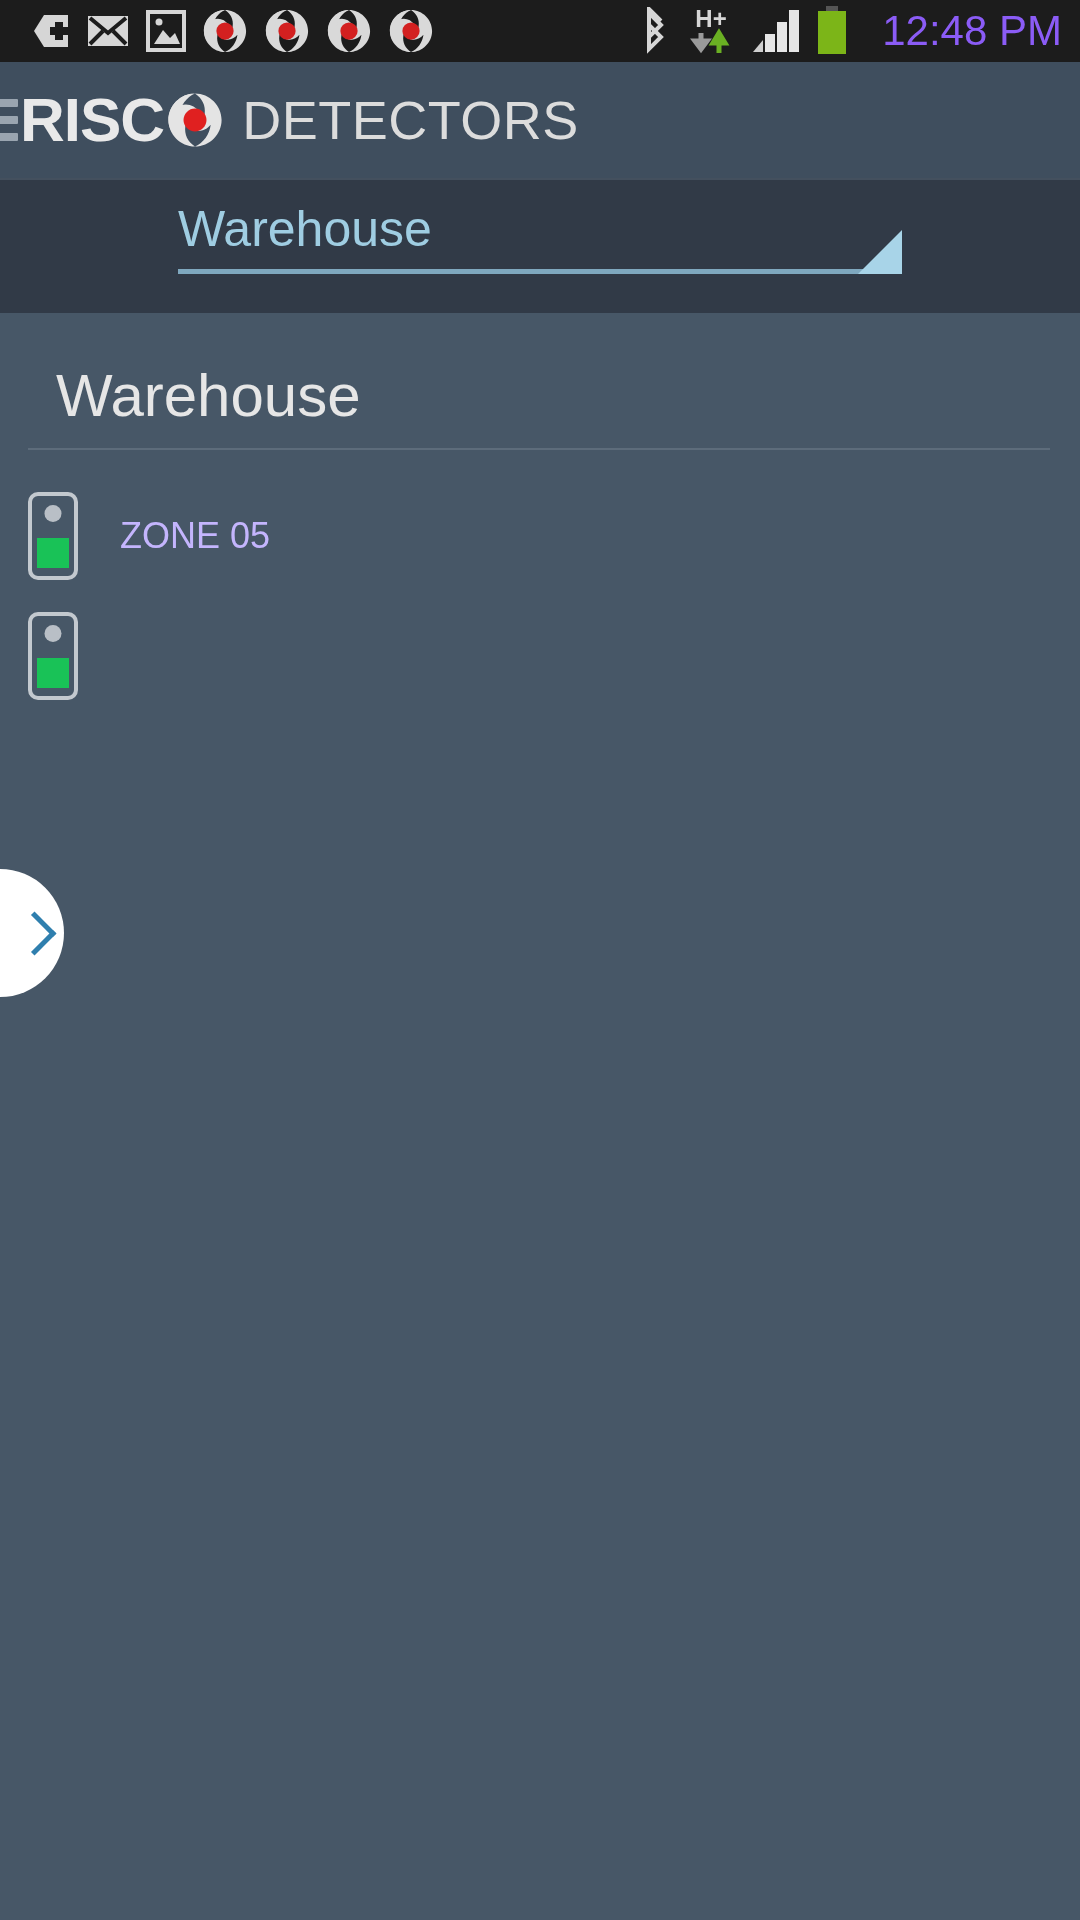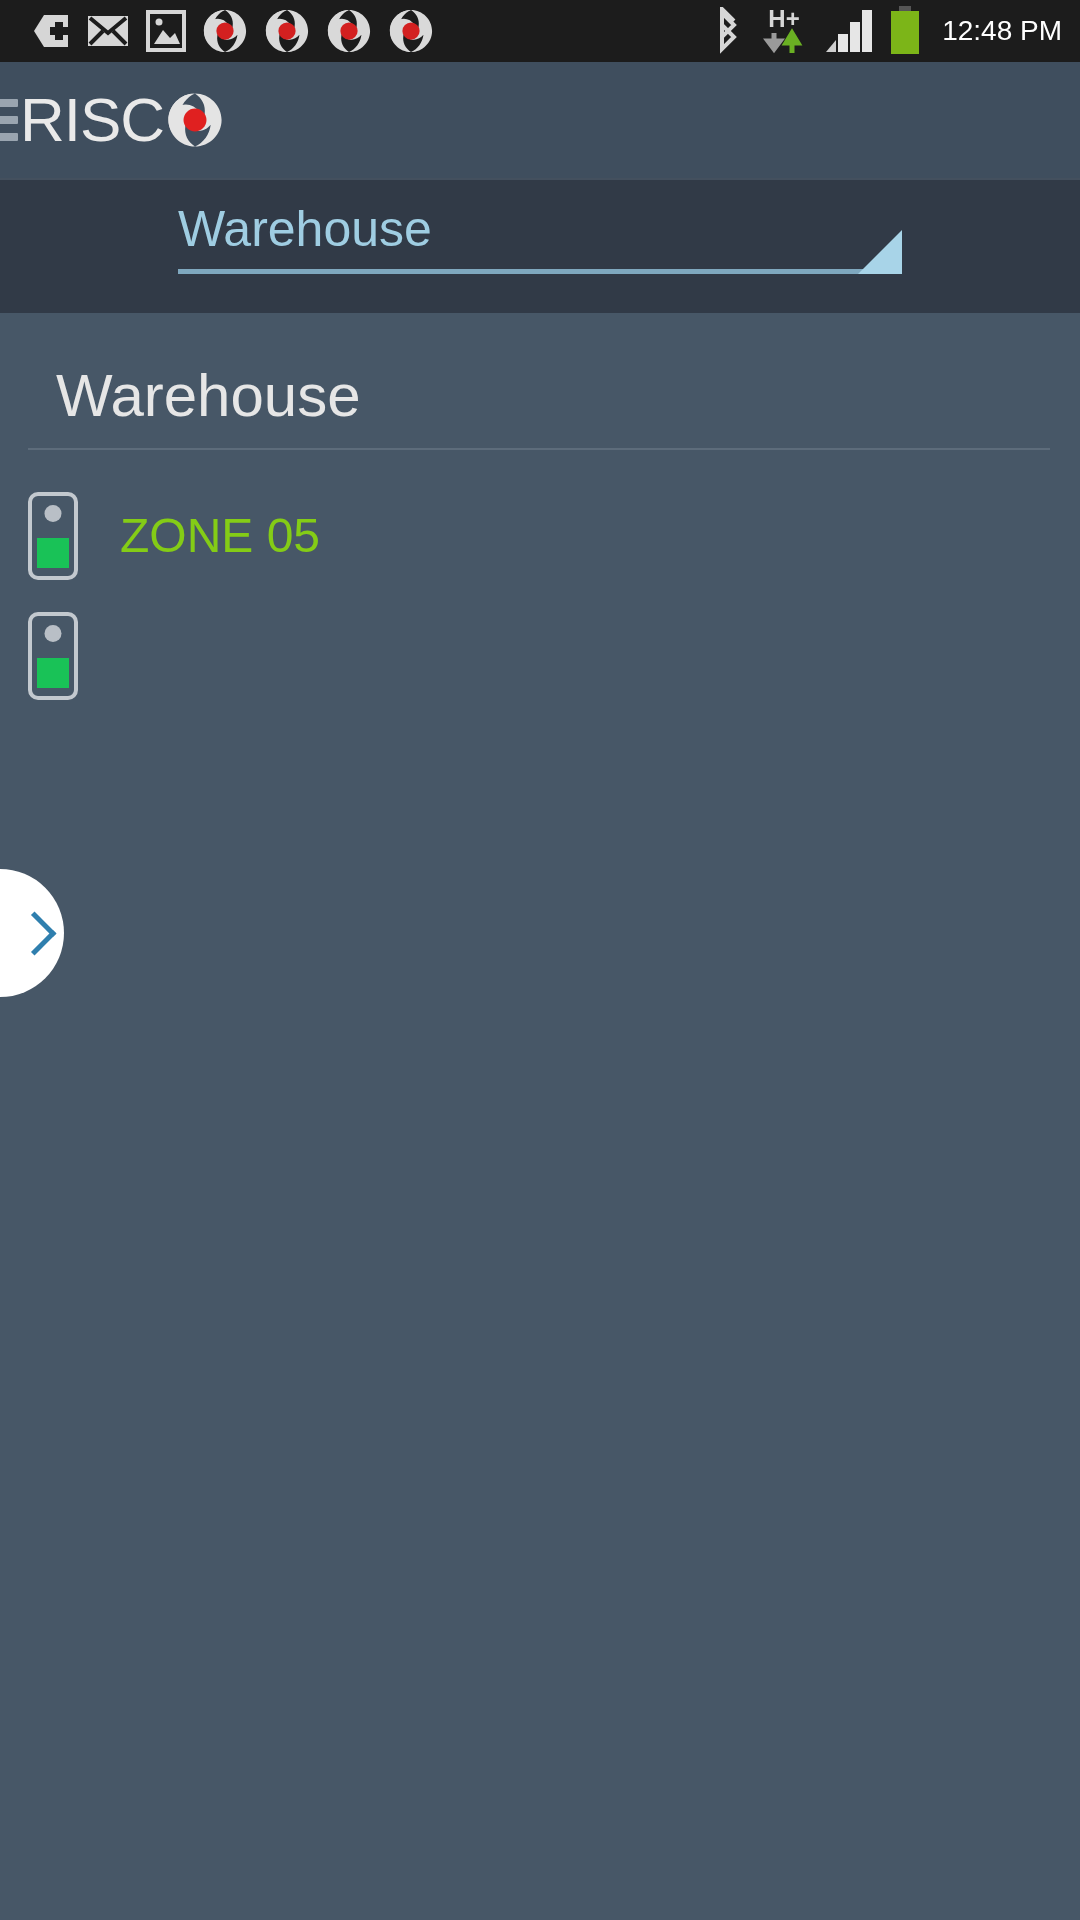--- a/index.html
+++ b/index.html
@@ -32,24 +32,24 @@
     flex: 1;
   }
   .status-right {
     display: flex;
     align-items: center;
     gap: 14px;
   }
   .sicon { display: block; }
 
   .clock {
-    color: #ffffff;
-    font-size: 28px;
+    color: #8b5cf6;
+    font-size: 42px;
     letter-spacing: 0px;
-    margin-left: 6px;
+    margin-left: 19px;
     white-space: nowrap;
   }
 
   
   .appbar {
     height: 116px;
     background: #3f4e5e;
     display: flex;
     align-items: center;
     box-sizing: border-box;
@@ -72,21 +72,21 @@
     border-radius: 1px;
   }
   .brand {
     display: flex;
     align-items: center;
     margin-left: 2px;
   }
   .brand-word {
     color: #e9e9e9;
     font-size: 62px;
-    font-weight: normal;
+    font-weight: bold;
     letter-spacing: -1px;
     line-height: 1;
   }
   .brand-mark {
     width: 58px;
     height: 58px;
     margin-left: 2px;
     margin-right: 18px;
     flex: 0 0 auto;
   }
@@ -185,22 +185,22 @@
   .detector-lens {
     position: absolute;
     bottom: 8px;
     left: 50%;
     transform: translateX(-50%);
     width: 32px;
     height: 30px;
     background: #19c257;
   }
   .item-label {
-    color: #84cc16;
-    font-size: 48px;
+    color: #c4b5fd;
+    font-size: 36px;
     line-height: 1.1;
     white-space: nowrap;
   }
 
   
   .drawer-handle {
     position: absolute;
     left: -64px;
     top: 556px;
     width: 128px;
@@ -322,20 +322,21 @@
     <div class="brand-word">RISC</div>
     <svg class="brand-mark" viewBox="0 0 48 48">
       <g fill="#e4e4e4">
         <path d="M24 2 C12 2 2 12 2 24 C2 30 5 35 9 38 C6 33 7 26 12 21 C17 16 24 15 28 18 C24 12 18 10 12 12 C16 6 20 2 24 2 Z"></path>
         <path d="M46 24 C46 12 36 2 24 2 C30 6 33 12 32 19 C31 26 26 31 20 31 C26 35 33 33 37 28 C36 36 31 43 24 46 C36 46 46 36 46 24 Z"></path>
         <path d="M2 24 C2 36 12 46 24 46 C18 42 15 36 16 29 C17 22 22 17 28 17 C22 13 15 15 11 20 C12 12 17 5 24 2 C12 2 2 12 2 24 Z"></path>
       </g>
       <circle cx="24" cy="24" r="9.5" fill="#e02020"></circle>
     </svg>
   </div>
+  <div class="appbar-title">DETECTORS</div>
 </div>
 
 <div class="spinner-band">
   <div class="spinner">
     <div class="spinner-value">Warehouse</div>
     <div class="spinner-underline">
       <div class="spinner-caret"></div>
     </div>
   </div>
 </div>

